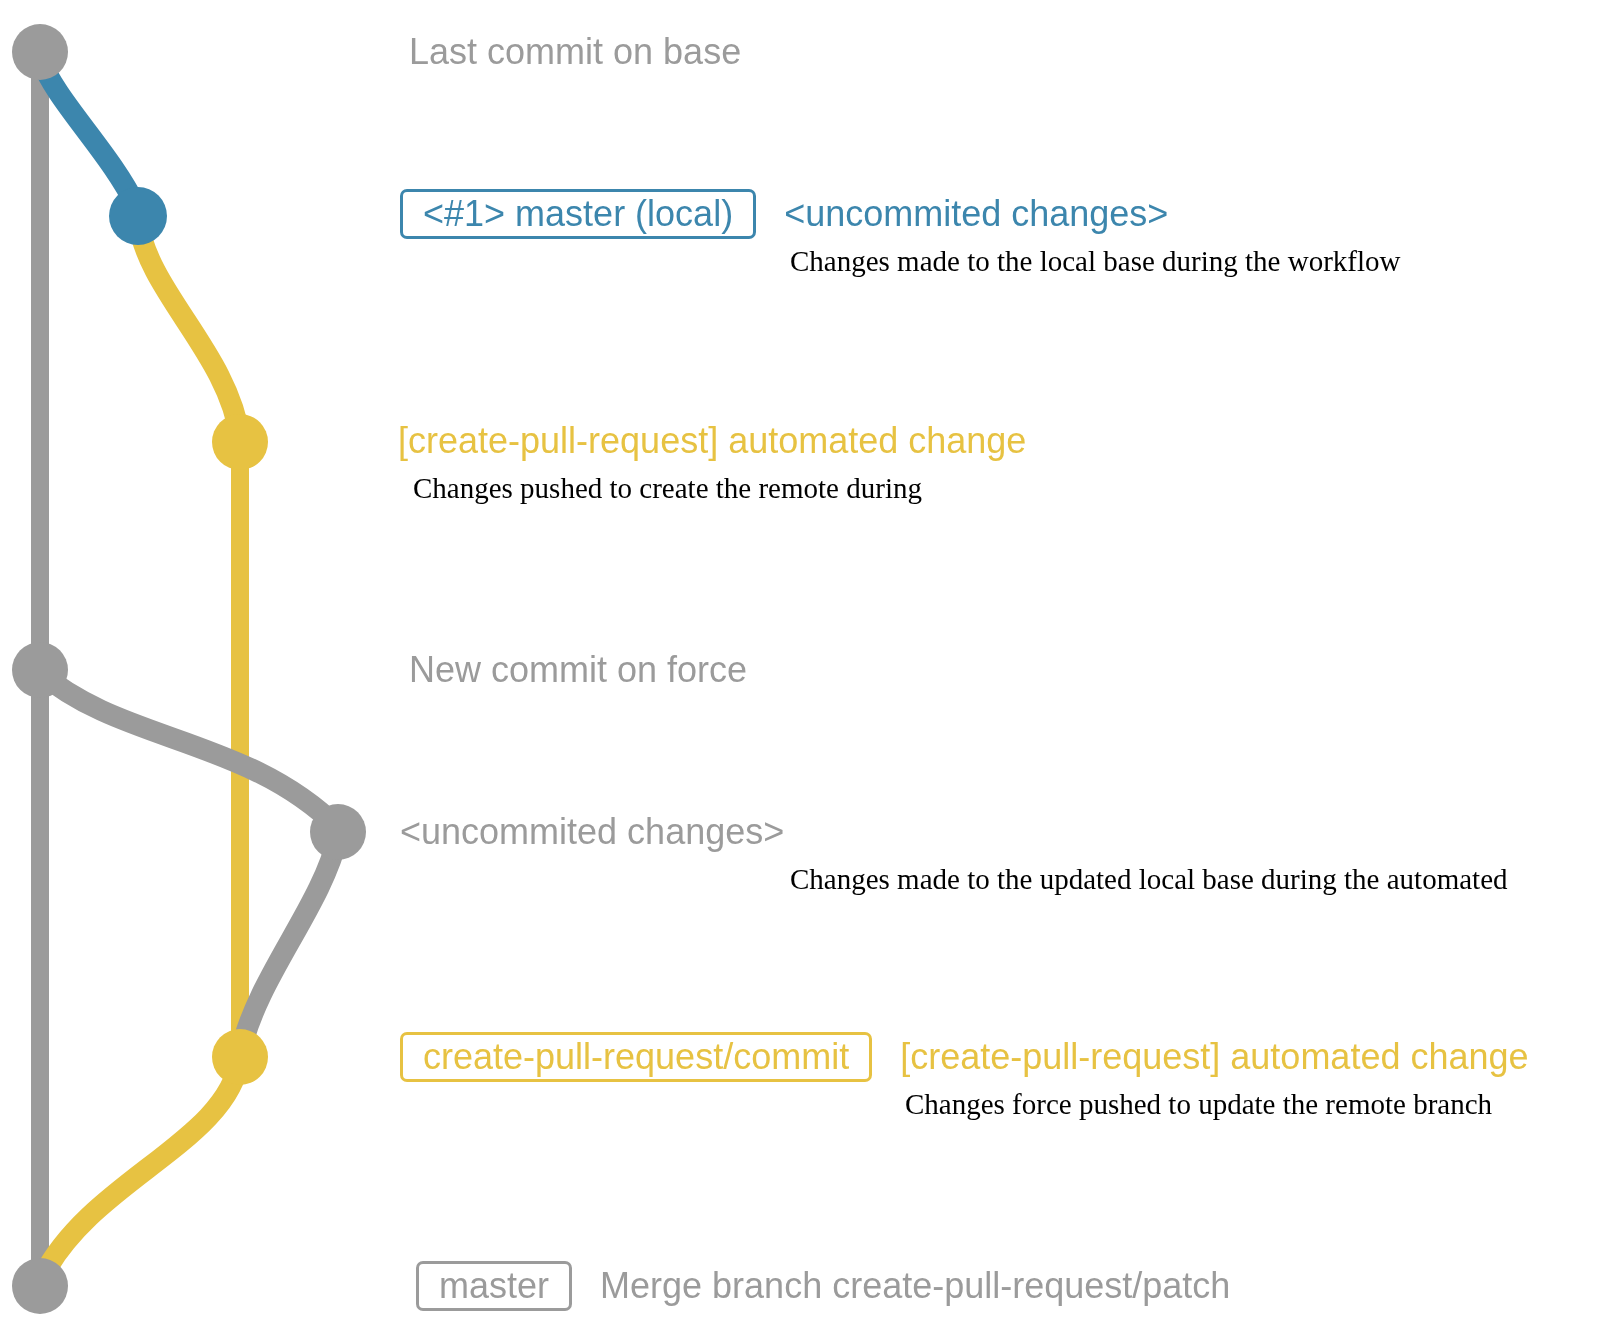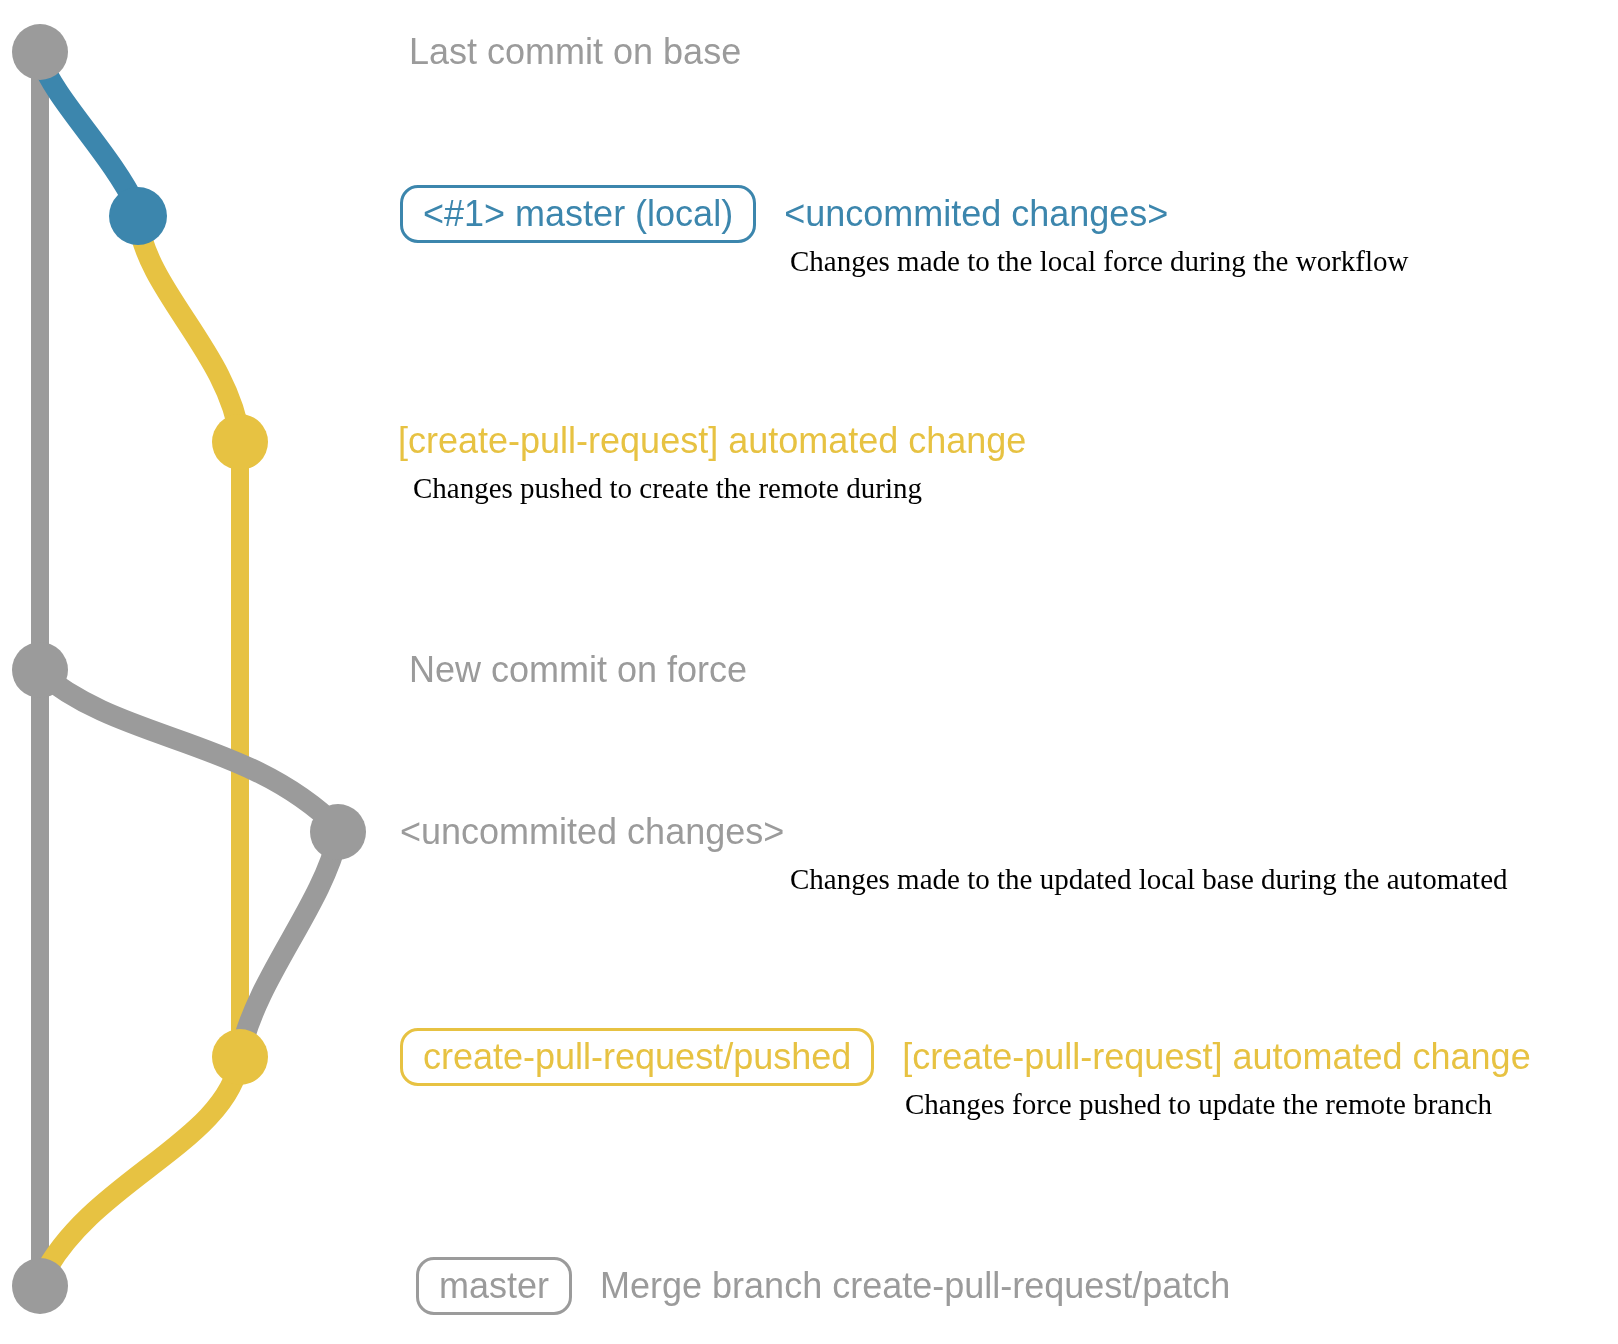--- a/index.html
+++ b/index.html
@@ -42,24 +42,24 @@
     font-size: 36px;
     line-height: 1.15;
     text-align: right;
   }
   .gray   { color: var(--gray); }
   .blue   { color: var(--blue); }
   .yellow { color: var(--yellow); }
   .badge {
     display: inline-flex;
     align-items: center;
-    height: 58px;
+    height: 50px;
     padding: 12px 20px;
     border: 3px solid currentColor;
-    border-radius: 18px;
+    border-radius: 7px;
     font-size: 36px;
     line-height: 1;
   }
   .desc {
     position: absolute;
     transform: translateY(-50%);
     font-family: "Liberation Serif", serif;
     font-size: 29px;
     color: var(--ink);
     white-space: nowrap;
@@ -88,38 +88,38 @@
 </svg>
 
 <div class="row" style="left:409px; top:52px">
   <span class="label gray">Last commit on base</span>
 </div>
 
 <div class="row" style="left:400px; top:214px">
   <span class="badge blue">&lt;#1&gt; master (local)</span>
   <span class="label blue">&lt;uncommited changes&gt;</span>
 </div>
-<div class="desc" style="left:790px; top:261px">Changes made to the local force during the workflow</div>
+<div class="desc" style="left:790px; top:261px">Changes made to the local base during the workflow</div>
 
 <div class="row" style="left:398px; top:441px">
   <span class="label yellow">[create-pull-request] automated change</span>
 </div>
 <div class="desc" style="left:413px; top:488px">Changes pushed to create the remote during</div>
 
 <div class="row" style="left:409px; top:670px">
   <span class="label gray">New commit on force</span>
 </div>
 
 <div class="row" style="left:400px; top:832px">
   <span class="label gray">&lt;uncommited changes&gt;</span>
 </div>
 <div class="desc" style="left:790px; top:879px">Changes made to the updated local base during the automated</div>
 
 <div class="row" style="left:400px; top:1057px">
-  <span class="badge yellow">create-pull-request/pushed</span>
+  <span class="badge yellow">create-pull-request/commit</span>
   <span class="label yellow">[create-pull-request] automated change</span>
 </div>
 <div class="desc" style="left:905px; top:1104px">Changes force pushed to update the remote branch</div>
 
 <div class="row" style="left:416px; top:1286px">
   <span class="badge gray">master</span>
   <span class="label gray">Merge branch create-pull-request/patch</span>
 </div>
 
 </body></html>

